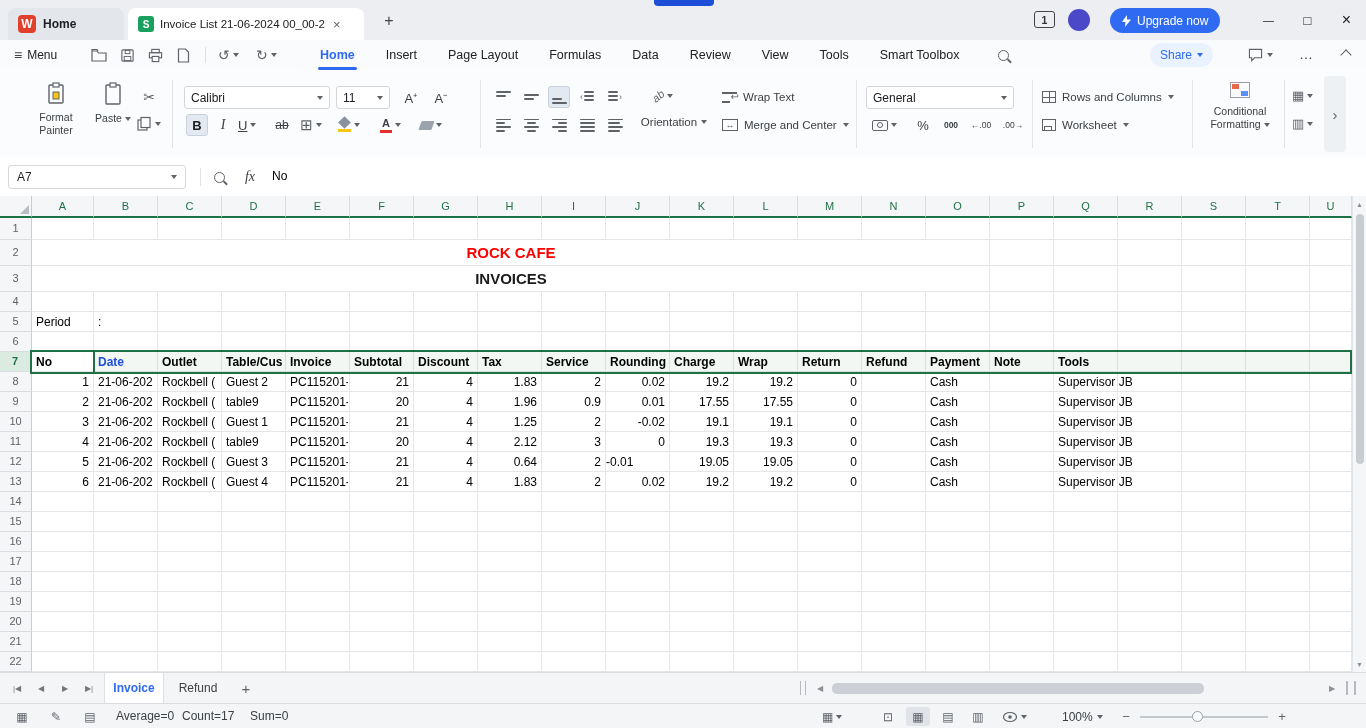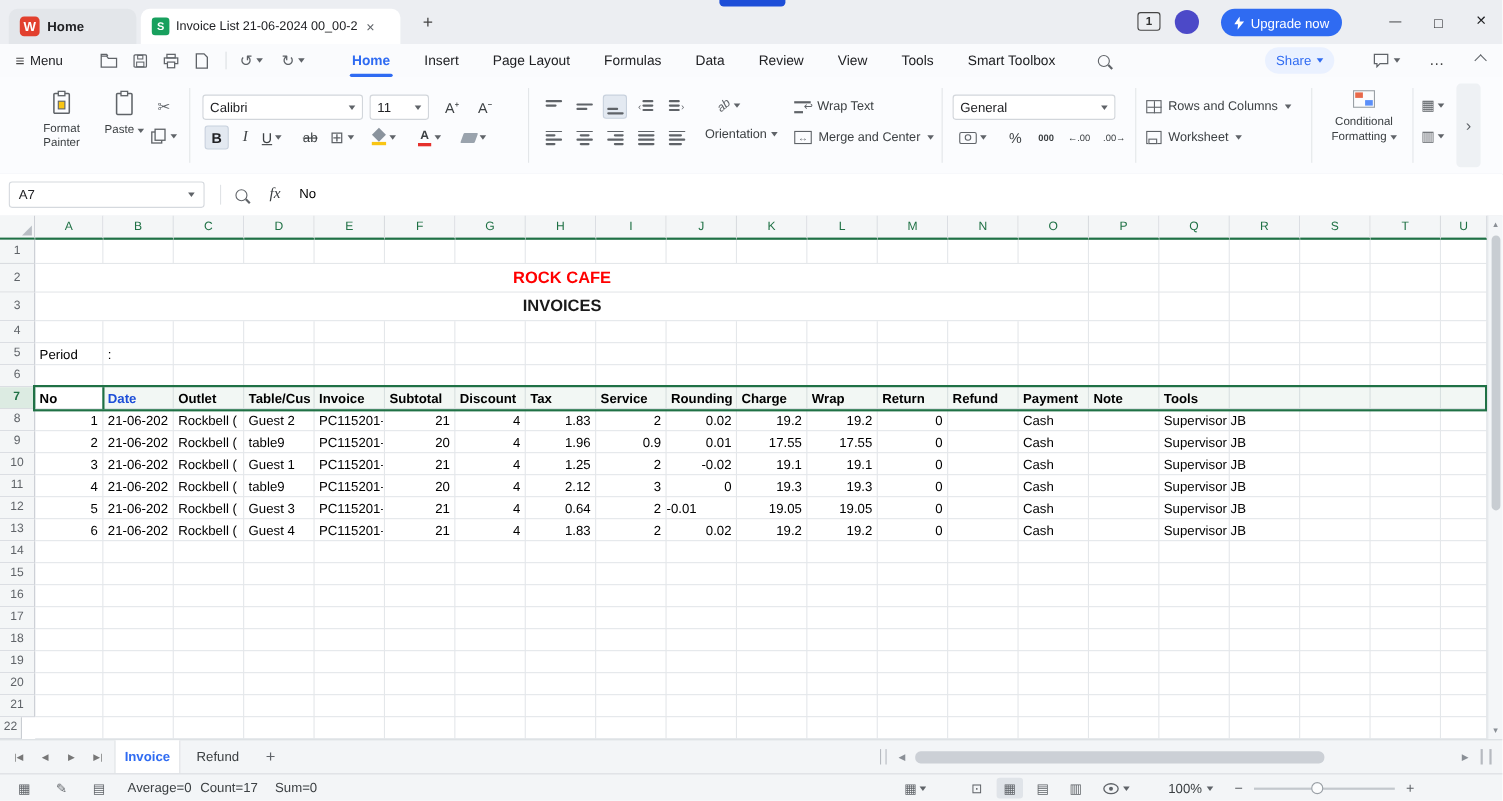--- a/index.html
+++ b/index.html
@@ -416,21 +416,21 @@
     <div style="left: 0px; top: 256px; width: 32px; height: 20px; line-height: 19px; text-align: center; font-size: 11px; color: rgb(95, 99, 104); font-weight: normal; background: rgb(244, 246, 247); border-right: 1px solid rgb(201, 205, 210); border-bottom: 1px solid rgb(217, 220, 224); box-sizing: border-box;">12</div>
     <div style="left: 0px; top: 276px; width: 32px; height: 20px; line-height: 19px; text-align: center; font-size: 11px; color: rgb(95, 99, 104); font-weight: normal; background: rgb(244, 246, 247); border-right: 1px solid rgb(201, 205, 210); border-bottom: 1px solid rgb(217, 220, 224); box-sizing: border-box;">13</div>
     <div style="left: 0px; top: 296px; width: 32px; height: 20px; line-height: 19px; text-align: center; font-size: 11px; color: rgb(95, 99, 104); font-weight: normal; background: rgb(244, 246, 247); border-right: 1px solid rgb(201, 205, 210); border-bottom: 1px solid rgb(217, 220, 224); box-sizing: border-box;">14</div>
     <div style="left: 0px; top: 316px; width: 32px; height: 20px; line-height: 19px; text-align: center; font-size: 11px; color: rgb(95, 99, 104); font-weight: normal; background: rgb(244, 246, 247); border-right: 1px solid rgb(201, 205, 210); border-bottom: 1px solid rgb(217, 220, 224); box-sizing: border-box;">15</div>
     <div style="left: 0px; top: 336px; width: 32px; height: 20px; line-height: 19px; text-align: center; font-size: 11px; color: rgb(95, 99, 104); font-weight: normal; background: rgb(244, 246, 247); border-right: 1px solid rgb(201, 205, 210); border-bottom: 1px solid rgb(217, 220, 224); box-sizing: border-box;">16</div>
     <div style="left: 0px; top: 356px; width: 32px; height: 20px; line-height: 19px; text-align: center; font-size: 11px; color: rgb(95, 99, 104); font-weight: normal; background: rgb(244, 246, 247); border-right: 1px solid rgb(201, 205, 210); border-bottom: 1px solid rgb(217, 220, 224); box-sizing: border-box;">17</div>
     <div style="left: 0px; top: 376px; width: 32px; height: 20px; line-height: 19px; text-align: center; font-size: 11px; color: rgb(95, 99, 104); font-weight: normal; background: rgb(244, 246, 247); border-right: 1px solid rgb(201, 205, 210); border-bottom: 1px solid rgb(217, 220, 224); box-sizing: border-box;">18</div>
     <div style="left: 0px; top: 396px; width: 32px; height: 20px; line-height: 19px; text-align: center; font-size: 11px; color: rgb(95, 99, 104); font-weight: normal; background: rgb(244, 246, 247); border-right: 1px solid rgb(201, 205, 210); border-bottom: 1px solid rgb(217, 220, 224); box-sizing: border-box;">19</div>
     <div style="left: 0px; top: 416px; width: 32px; height: 20px; line-height: 19px; text-align: center; font-size: 11px; color: rgb(95, 99, 104); font-weight: normal; background: rgb(244, 246, 247); border-right: 1px solid rgb(201, 205, 210); border-bottom: 1px solid rgb(217, 220, 224); box-sizing: border-box;">20</div>
     <div style="left: 0px; top: 436px; width: 32px; height: 20px; line-height: 19px; text-align: center; font-size: 11px; color: rgb(95, 99, 104); font-weight: normal; background: rgb(244, 246, 247); border-right: 1px solid rgb(201, 205, 210); border-bottom: 1px solid rgb(217, 220, 224); box-sizing: border-box;">21</div>
-    <div style="left: 0px; top: 456px; width: 20px; height: 20px; line-height: 19px; text-align: center; font-size: 11px; color: rgb(95, 99, 104); font-weight: normal; background: rgb(244, 246, 247); border-right: 1px solid rgb(201, 205, 210); border-bottom: 1px solid rgb(217, 220, 224); box-sizing: border-box;">22</div>
+    <div style="left: 0px; top: 456px; width: 32px; height: 20px; line-height: 19px; text-align: center; font-size: 11px; color: rgb(95, 99, 104); font-weight: normal; background: rgb(244, 246, 247); border-right: 1px solid rgb(201, 205, 210); border-bottom: 1px solid rgb(217, 220, 224); box-sizing: border-box;">22</div>
     <div style="left: 93px; top: 22px; width: 1px; height: 22px; background: rgb(228, 231, 234);"></div>
     <div style="left: 93px; top: 96px; width: 1px; height: 380px; background: rgb(228, 231, 234);"></div>
     <div style="left: 157px; top: 22px; width: 1px; height: 22px; background: rgb(228, 231, 234);"></div>
     <div style="left: 157px; top: 96px; width: 1px; height: 380px; background: rgb(228, 231, 234);"></div>
     <div style="left: 221px; top: 22px; width: 1px; height: 22px; background: rgb(228, 231, 234);"></div>
     <div style="left: 221px; top: 96px; width: 1px; height: 380px; background: rgb(228, 231, 234);"></div>
     <div style="left: 285px; top: 22px; width: 1px; height: 22px; background: rgb(228, 231, 234);"></div>
     <div style="left: 285px; top: 96px; width: 1px; height: 380px; background: rgb(228, 231, 234);"></div>
     <div style="left: 349px; top: 22px; width: 1px; height: 22px; background: rgb(228, 231, 234);"></div>
     <div style="left: 349px; top: 96px; width: 1px; height: 380px; background: rgb(228, 231, 234);"></div>

